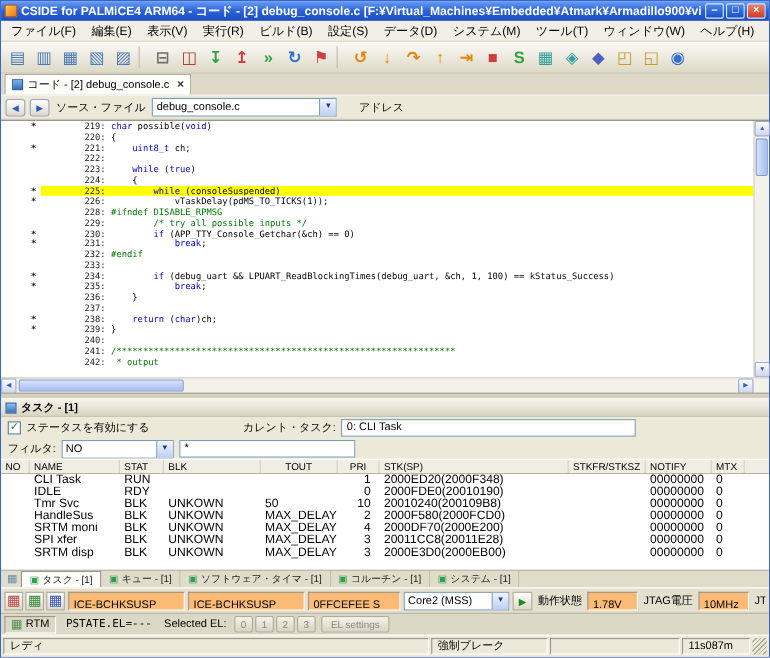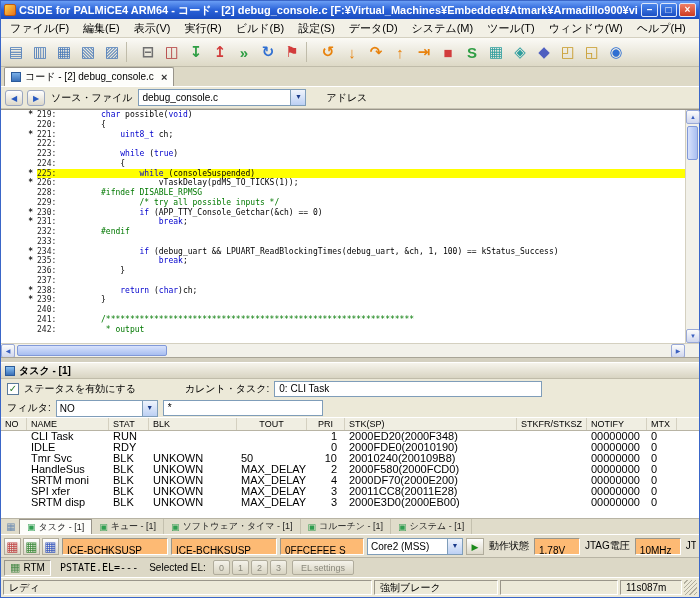--- a/index.html
+++ b/index.html
@@ -28,40 +28,40 @@
 .combo-text{flex:1;font-size:10px;padding:0 3px;white-space:nowrap;overflow:hidden}
 .combo-btn{width:15px;height:15px;flex:none;text-align:center;line-height:14px;font-size:7px;color:#1a3a8a;background:linear-gradient(#f0f4fc,#bcd0f4);border-left:1px solid #7f9db9}
 .src-combo{width:168px}
 .addr-input{width:252px;height:17px;border:1px solid #7f9db9;font-size:10px;font-family:"DejaVu Sans Mono",monospace;padding:0 3px;background:#fff}
 .editor-wrap{height:234px;flex:none;display:flex;background:#fff;border-top:1px solid #9a968a}
 .code{flex:1;overflow:hidden;font-family:"DejaVu Sans Mono",monospace;font-size:8px}
 .cl{display:flex;height:9.75px;line-height:9.6px;white-space:pre}
 .cm{width:36px;flex:none;text-align:right;padding-right:4px;color:#222;font-weight:bold}
 .crest{flex:1;display:flex;min-width:0}
 .cl.hl .crest{background:#ffff00}
-.cn{width:64px;flex:none;text-align:left;padding-right:5px;color:#222}
+.cn{width:64px;flex:none;text-align:right;padding-right:5px;color:#222}
 .cc{flex:1;white-space:pre;overflow:hidden}
 .tok-k{color:#0000cc}.tok-c{color:#007800}.tok-d{color:#007800}.tok-p{color:#000}
 .vscroll{width:14px;flex:none;display:flex;flex-direction:column;background:#f2f1ea;border-left:1px solid #d4d0c0}
 .sbtn{width:14px;height:14px;flex:none;text-align:center;line-height:13px;font-size:6px;color:#3a5fc0;background:linear-gradient(#fdfdfb,#cfd6ee);border:1px solid #98a8d8;border-radius:2px}
 .vtrack{flex:1;position:relative}
 .vthumb{position:absolute;top:2px;left:1px;width:11px;height:34px;background:linear-gradient(to right,#d8e2fc,#a8bef0);border:1px solid #8098d8;border-radius:2px}
 .hscroll-row{height:14px;flex:none;display:flex;background:#f2f1ea;border-top:1px solid #d4d0c0}
 .htrack{flex:1;position:relative}
 .hthumb{position:absolute;left:2px;top:1px;height:11px;width:150px;background:linear-gradient(#d8e2fc,#a8bef0);border:1px solid #8098d8;border-radius:2px}
 .corner{width:14px;flex:none}
 .splitter{height:6px;flex:none;background:#d4d0c0;border-top:1px solid #a8a496;border-bottom:1px solid #fff}
 .panel-title{height:16px;flex:none;display:flex;align-items:center;gap:4px;padding:0 4px;background:linear-gradient(#f6f4ec,#d8d4c2);border-bottom:1px solid #c0bcaa;font-size:10px;font-weight:bold}
 .panel-icon{width:10px;height:10px;background:linear-gradient(#8ac0f0,#3a70b8);border:1px solid #2a5a9a}
 .ctlrow1{height:20px;flex:none;display:flex;align-items:center;gap:5px;padding:0 6px;background:#ece9d8}
 .ctlrow2{height:18px;flex:none;display:flex;align-items:center;gap:5px;padding:0 6px;background:#ece9d8}
 .cbx{width:12px;height:12px;flex:none;background:#fff;border:1px solid #5a7a9a;display:flex;align-items:center;justify-content:center}
 .cbx-mark{font-size:10px;line-height:10px;color:#2a7a2a;font-weight:bold}
 .cbx-label,.ctl-label{font-size:10px;white-space:nowrap}
-.ctask-label{margin-left:44px}
+.ctask-label{margin-left:80px}
 .field{background:#fff;border:1px solid #7f9db9;height:16px;line-height:14px;font-size:10px;padding:0 4px;white-space:nowrap;overflow:hidden}
 .current-task{width:268px}
 .filter-combo{width:102px}
 .pattern-field{width:160px}
 .thead{height:14px;flex:none;display:flex;background:#f0eee2;border-top:1px solid #fff;border-bottom:1px solid #b8b4a4;font-size:9px}
 .th{flex:none;border-right:1px solid #d4d0c0;padding-left:4px;line-height:13px;white-space:nowrap;overflow:hidden}
 .tbody{flex:1;background:#fff;overflow:hidden;font-family:Liberation Sans, sans-serif;font-size:11px}
 .tr{display:flex;height:11px;line-height:11px}
 .td{flex:none;white-space:pre;overflow:hidden;padding-left:4px}
 .t-no{width:26px}.t-name{width:82px}.t-stat{width:40px}.t-blk{width:88px}.t-tout{width:70px}.t-pri{width:38px}.t-stk{width:172px}.t-stkfr{width:70px}.t-notify{width:60px}.t-mtx{width:30px}
@@ -84,21 +84,21 @@
 .status2{height:20px;flex:none;display:flex;align-items:center;gap:5px;padding:0 3px;background:#dcd8c6;border-top:1px solid #b8b4a4}
 .rtm{display:flex;align-items:center;gap:3px;height:16px;padding:0 5px;border:1px solid;border-color:#9a968a #fff #fff #9a968a;font-size:10px}
 .rtm-icon{color:#4a8a4a;font-size:11px}
 .pstate{font-size:10px;padding:0 4px;font-family:"DejaVu Sans Mono",monospace;white-space:nowrap}
 #elbtns{display:flex;gap:2px}
 .elbtn{width:17px;height:15px;text-align:center;line-height:14px;font-size:9px;color:#8a887c;background:linear-gradient(#f4f2ea,#d8d4c2);border:1px solid #b0ac9c;border-radius:2px}
 .elset{height:15px;line-height:14px;padding:0 8px;font-size:9px;color:#8a887c;background:linear-gradient(#f4f2ea,#d8d4c2);border:1px solid #b0ac9c;border-radius:2px;white-space:nowrap}
 .statusbar{height:20px;flex:none;display:flex;align-items:stretch;gap:2px;background:#ece9d8;border-top:1px solid #fff;padding:2px}
 .sb-seg{border:1px solid;border-color:#9a968a #fff #fff #9a968a;font-size:10px;line-height:13px;padding:0 5px;white-space:nowrap;overflow:hidden}
 .sb-ready{flex:1}
-.sb-break{width:124px;flex:none}
+.sb-break{width:106px;flex:none}
 .sb-spare{width:118px;flex:none}
 .sb-time{width:62px;flex:none}
 .sb-grip{width:13px;flex:none;background:repeating-linear-gradient(135deg,#ece9d8 0 2px,#b0ac9c 2px 3px)}
 </style>
 </head>
 <body>
 
 <div class="window">
 
   <div class="titlebar">

